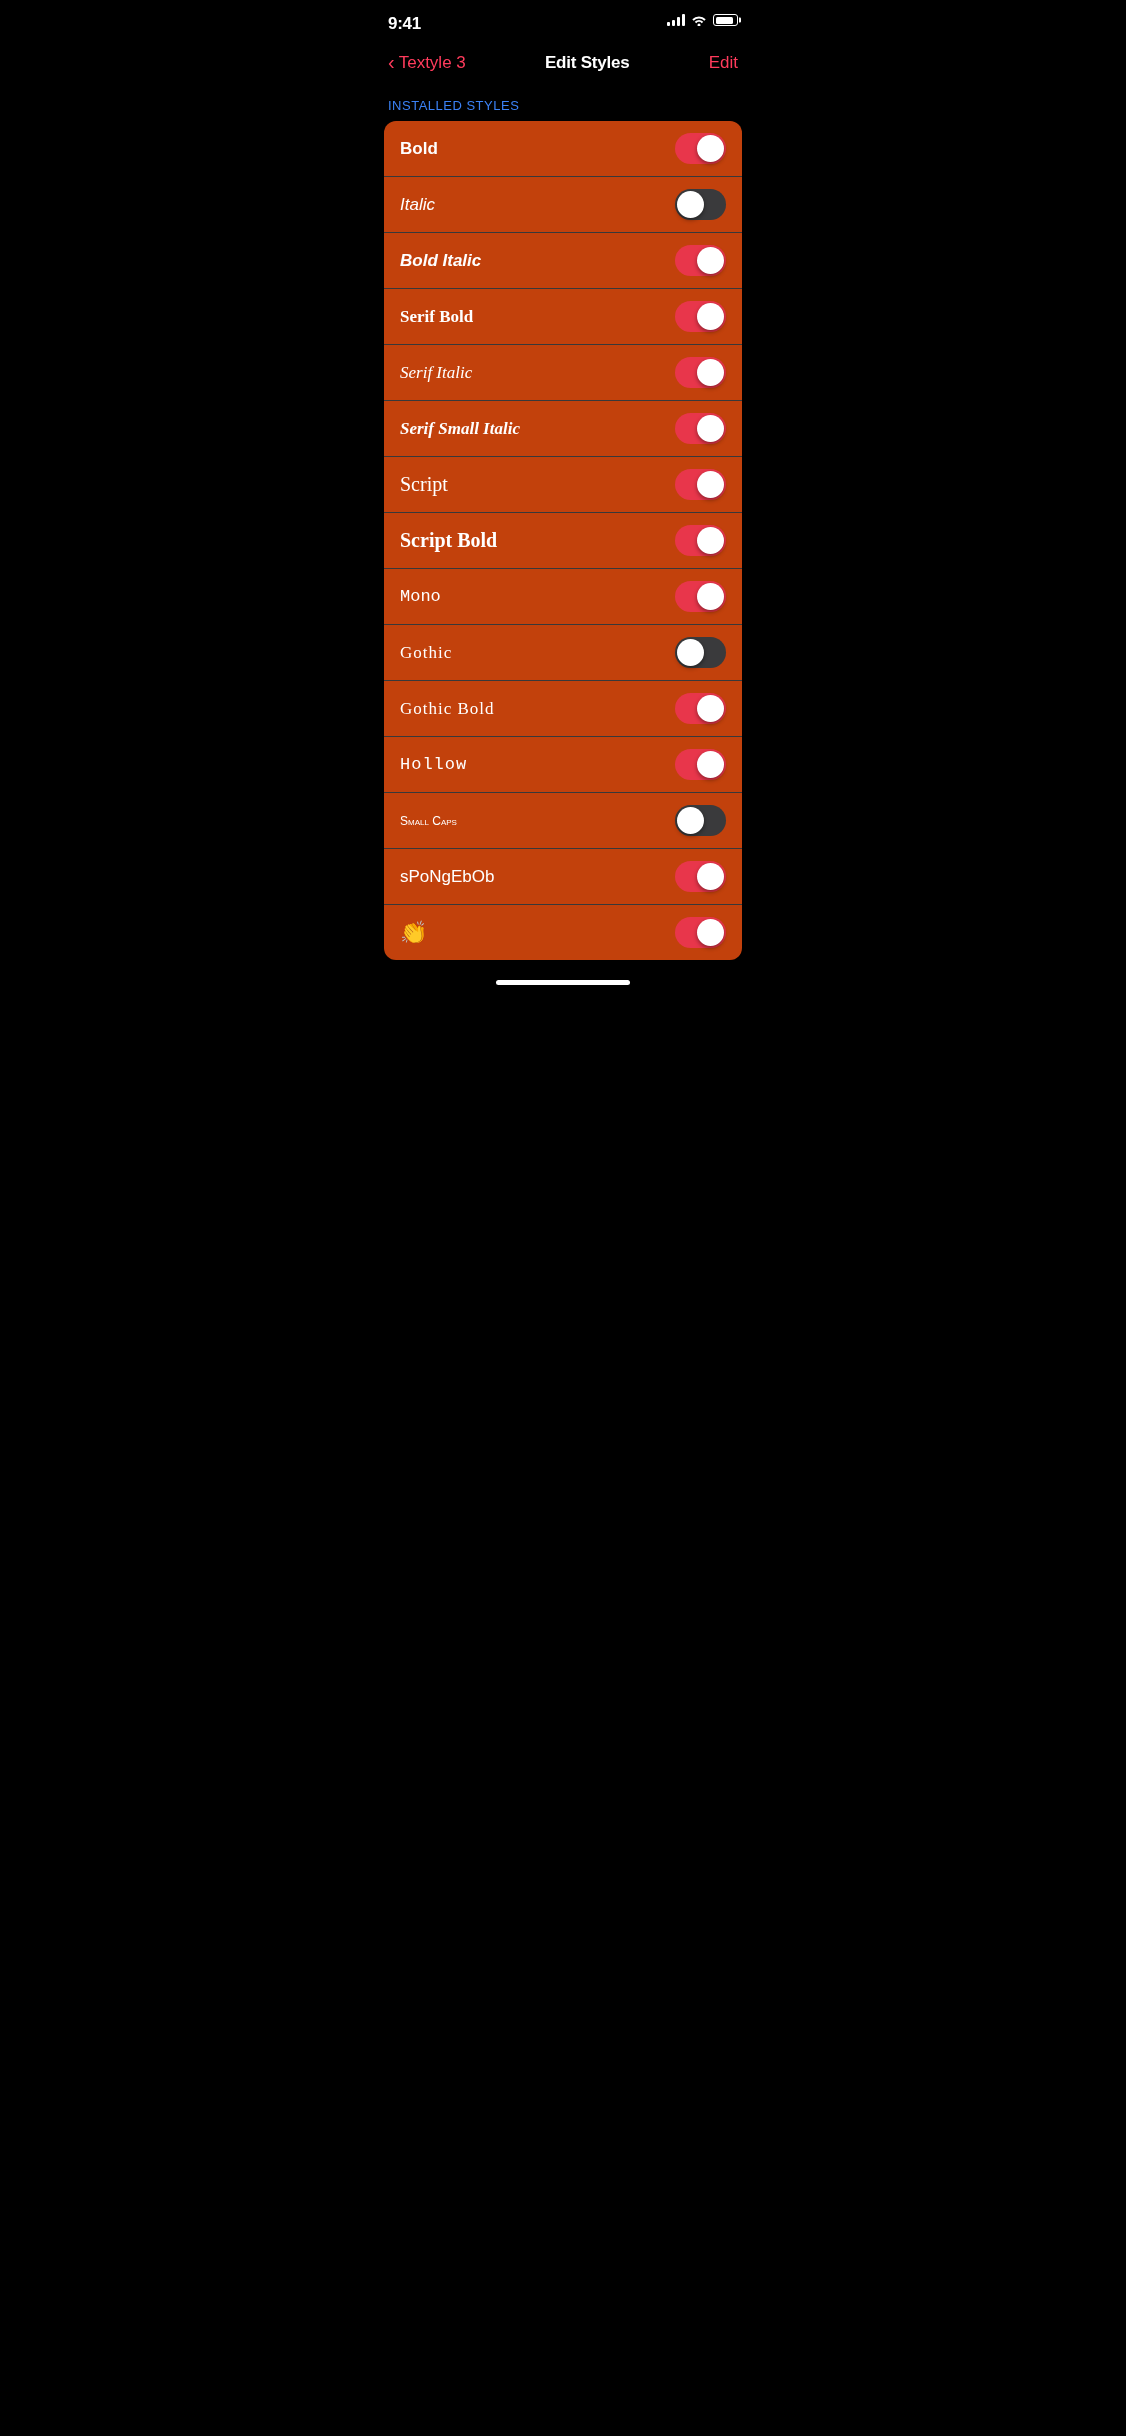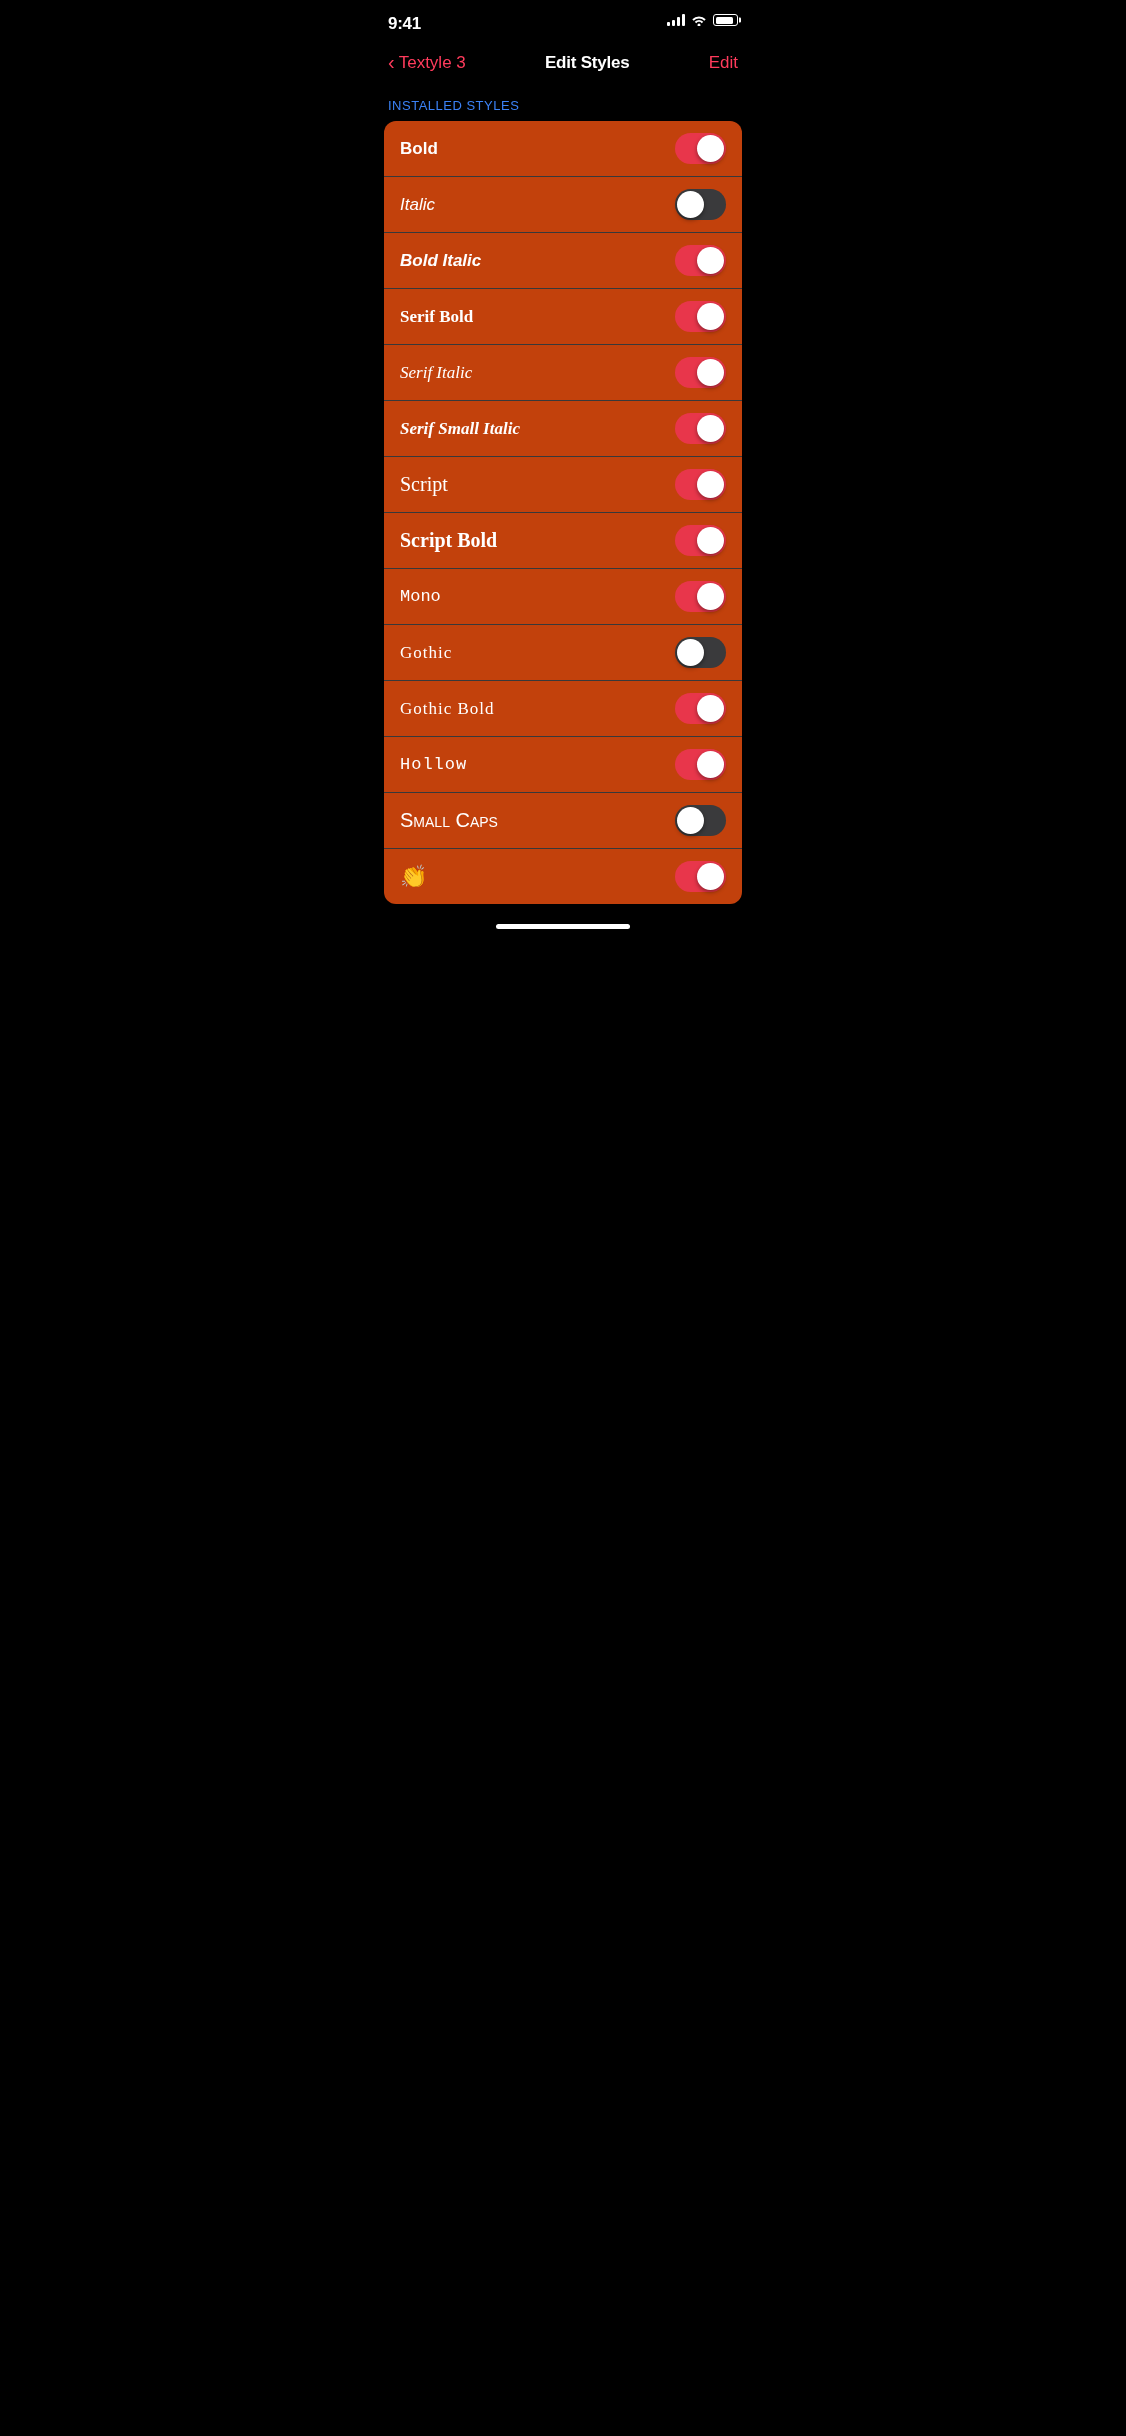--- a/index.html
+++ b/index.html
@@ -159,21 +159,21 @@
     .font-bold-italic { font-weight: 700; font-style: italic; text-align: center; }
     .font-serif { font-family: Georgia, 'Times New Roman', serif; font-weight: 700; }
     .font-serif-italic { font-family: Georgia, 'Times New Roman', serif; font-style: italic; }
     .font-serif-bold-italic { font-family: Georgia, 'Times New Roman', serif; font-weight: 700; font-style: italic; }
     .font-script { font-family: 'Brush Script MT', cursive; font-size: 20px; }
     .font-script-bold { font-family: 'Brush Script MT', cursive; font-size: 20px; font-weight: 700; }
     .font-mono { font-family: 'Courier New', Courier, monospace; }
     .font-gothic { font-family: 'Palatino Linotype', Palatino, serif; letter-spacing: 1px; }
     .font-gothic-bold { font-family: 'Palatino Linotype', Palatino, serif; letter-spacing: 1px; font-weight: 400; }
     .font-hollow { font-family: 'Courier New', monospace; letter-spacing: 1px; }
-    .font-small-caps { font-variant: small-caps; font-size: 20px; }
+    .font-small-caps { font-variant: small-caps; font-size: 12px; }
     .font-sponge { font-size: 17px; }
     .font-emoji { font-size: 22px; }
 
     
     .toggle {
       width: 51px;
       height: 31px;
       border-radius: 15.5px;
       position: relative;
       cursor: pointer;
@@ -327,20 +327,26 @@
         <div class="toggle-knob"></div>
       </div>
     </div>
     <div class="list-item">
       <span class="item-label font-small-caps">Small Caps</span>
       <div class="toggle off">
         <div class="toggle-knob"></div>
       </div>
     </div>
     <div class="list-item">
+      <span class="item-label font-sponge">sPoNgEbOb</span>
+      <div class="toggle on">
+        <div class="toggle-knob"></div>
+      </div>
+    </div>
+    <div class="list-item">
       <span class="item-label font-emoji">👏</span>
       <div class="toggle on">
         <div class="toggle-knob"></div>
       </div>
     </div>
   </div>
 
 <div class="home-indicator">
   <div class="home-bar"></div>
 </div>

